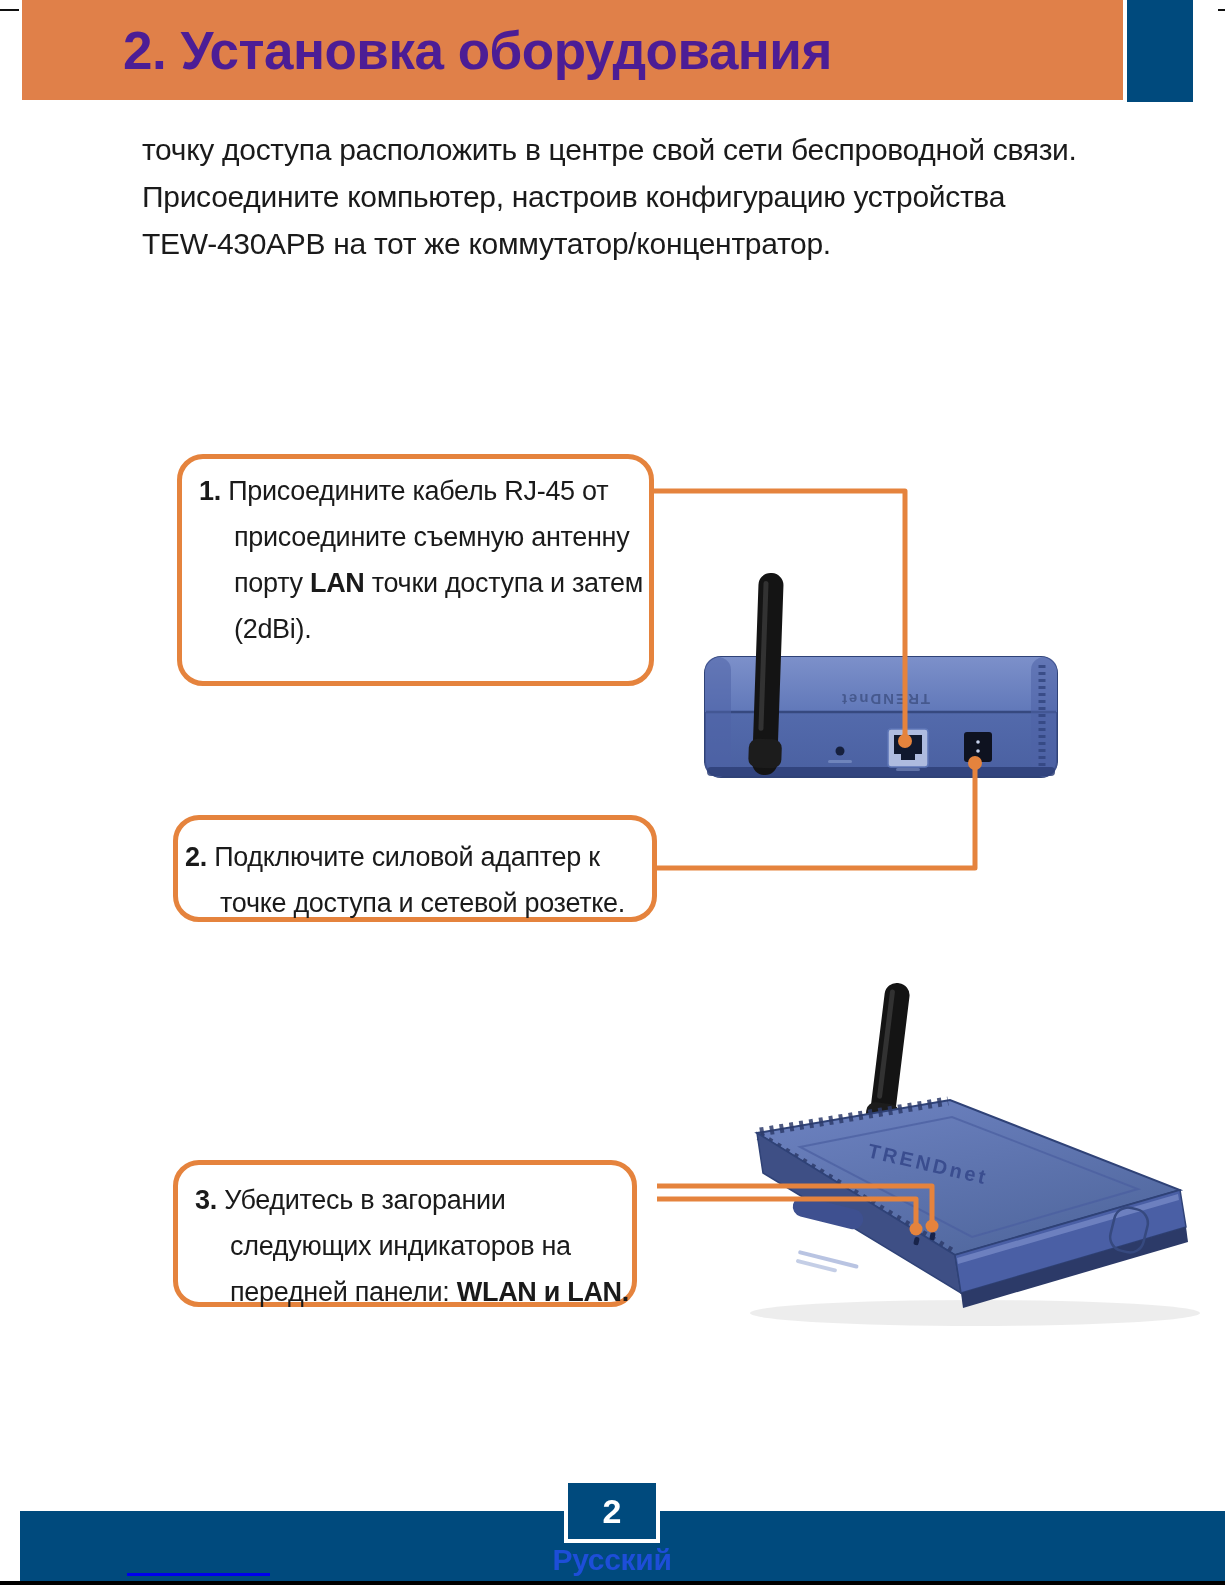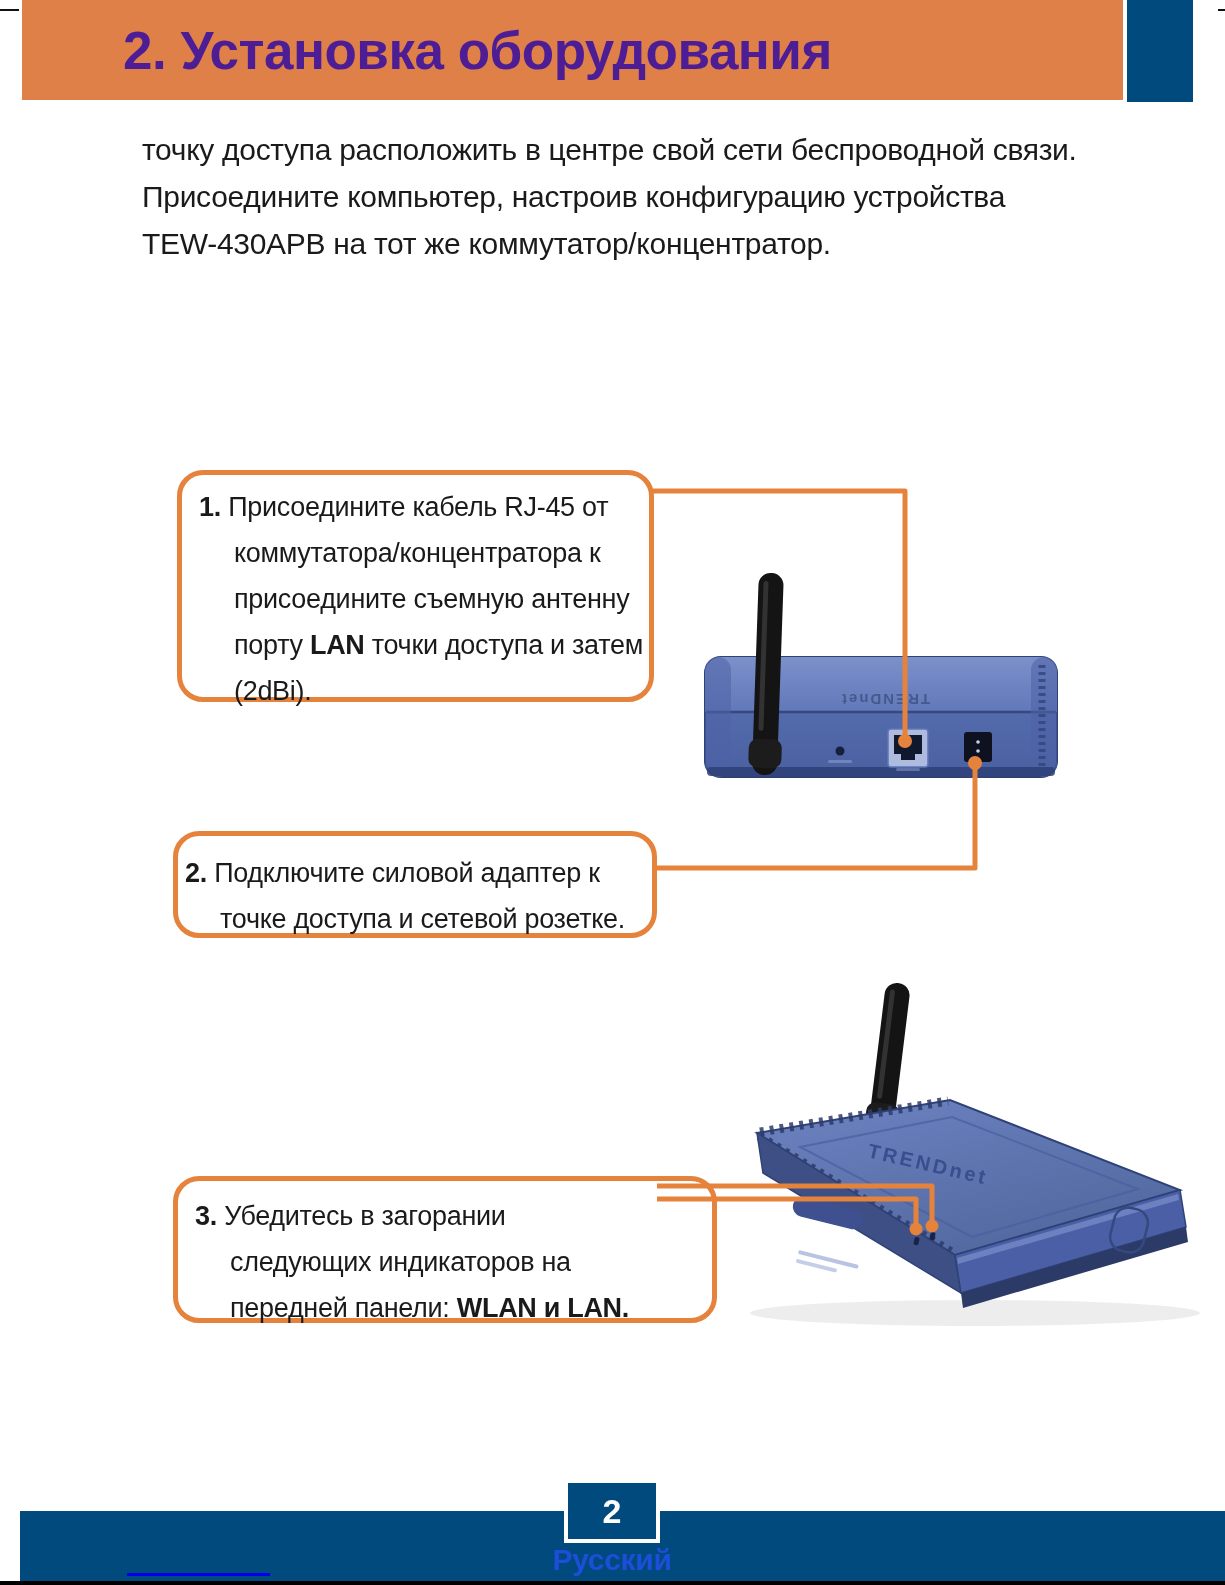--- a/index.html
+++ b/index.html
@@ -36,27 +36,26 @@
   .u{text-decoration:underline;}
   .b{font-weight:bold;}
 
   
   .callout{
     border:5px solid var(--accent);
     border-radius:26px;
     background:#ffffff;
     font-size:27px;line-height:46px;letter-spacing:-0.3px;
     padding:9px 10px 0 17px;
-    margin-top:16px;
   }
   .callout .tl{white-space:nowrap;}
   .callout .tl:not(:first-child){padding-left:35px;}
   .box1{left:177px;top:454px;width:477px;height:232px;}
   .box2{left:173px;top:815px;width:484px;height:107px;padding-top:14px;padding-left:7px;}
-  .box3{left:173px;top:1160px;width:544px;height:147px;padding-top:12px;}
+  .box3{left:173px;top:1160px;width:464px;height:147px;padding-top:12px;}
 
   
   .overlay{left:0;top:0;width:1225px;height:1585px;pointer-events:none;z-index:6;}
   .cline{fill:none;stroke:var(--accent);stroke-width:5;stroke-linejoin:round;}
   .cdot{fill:var(--accent);stroke:none;}
 
   
   .dev{z-index:2;}
 
   
@@ -89,21 +88,20 @@
   <div class="abs header-square"></div>
 
   <div class="abs note">
       <div class="tl"><span>точку доступа расположить в центре свой сети беспроводной связи.</span></div>
       <div class="tl"><span>Присоедините компьютер, настроив конфигурацию устройства</span></div>
       <div class="tl"><span>TEW-430APB на тот же коммутатор/концентратор.</span></div>
     </div>
 
   <div class="abs callout box1">
       <div class="tl"><span class="b">1. </span><span>Присоедините кабель RJ-45 от</span></div>
-      <div class="tl"><span>коммутатора/концентратора к</span></div>
       <div class="tl"><span>присоедините съемную антенну</span></div>
       <div class="tl"><span>порту </span><span class="b">LAN</span><span> точки доступа и затем</span></div>
       <div class="tl"><span>(2dBi).</span></div>
     </div>
   <div class="abs callout box2">
       <div class="tl"><span class="b">2. </span><span>Подключите силовой адаптер к</span></div>
       <div class="tl"><span>точке доступа и сетевой розетке.</span></div>
     </div>
   <div class="abs callout box3">
       <div class="tl"><span class="b">3. </span><span>Убедитесь в загорании</span></div>

